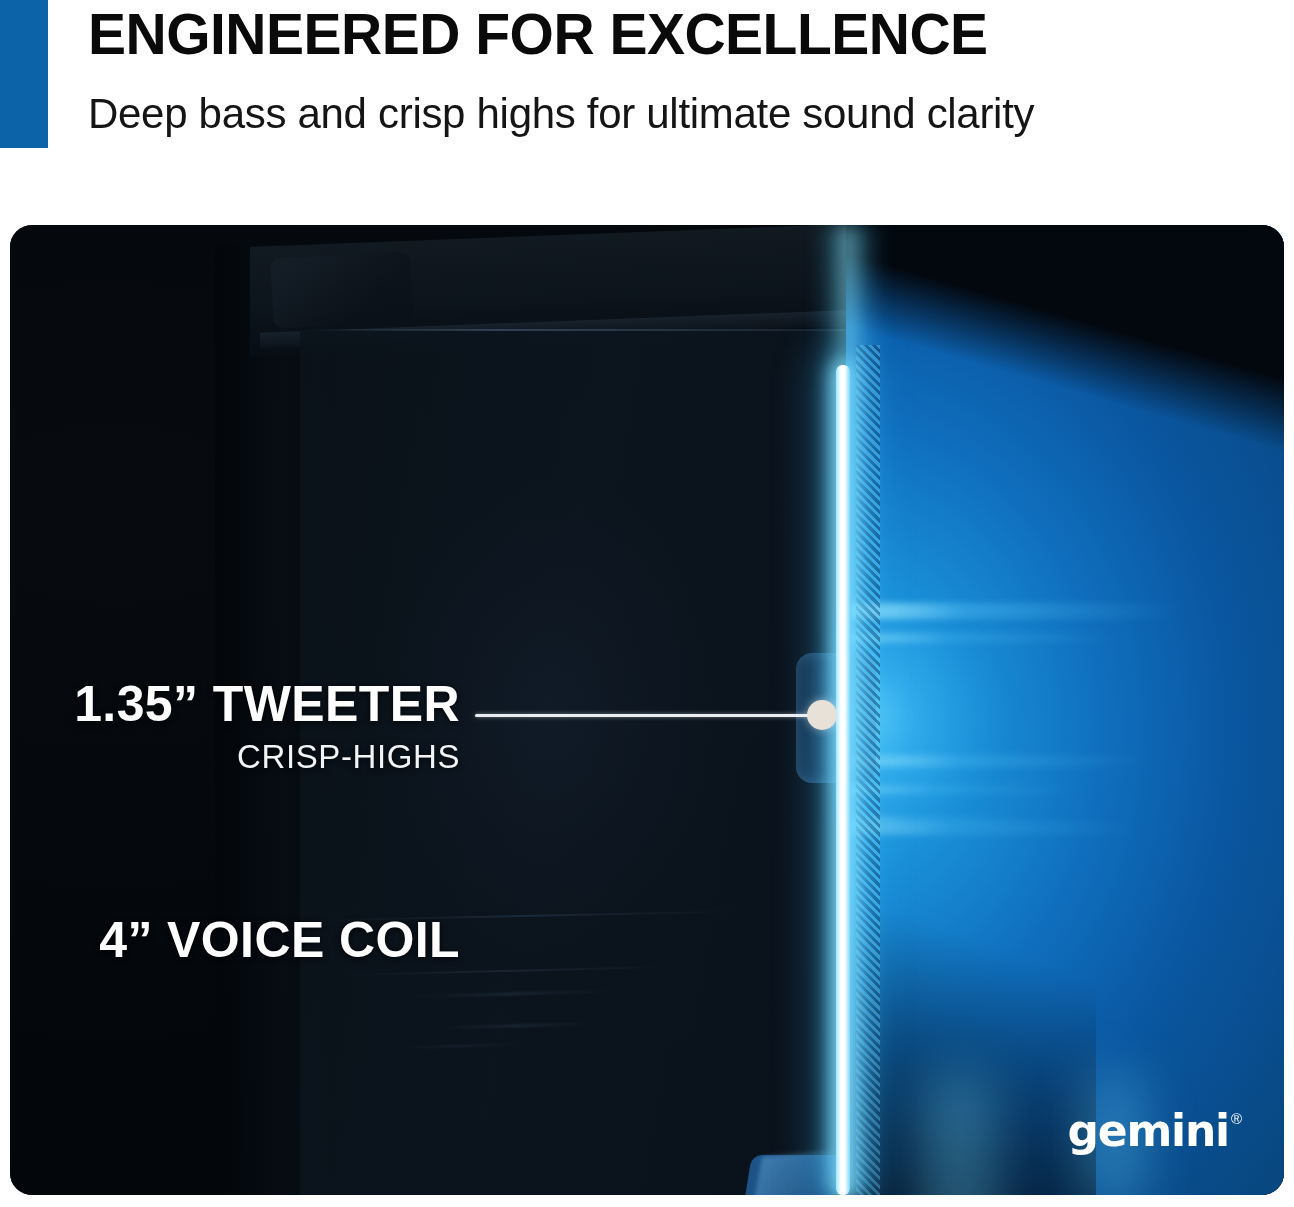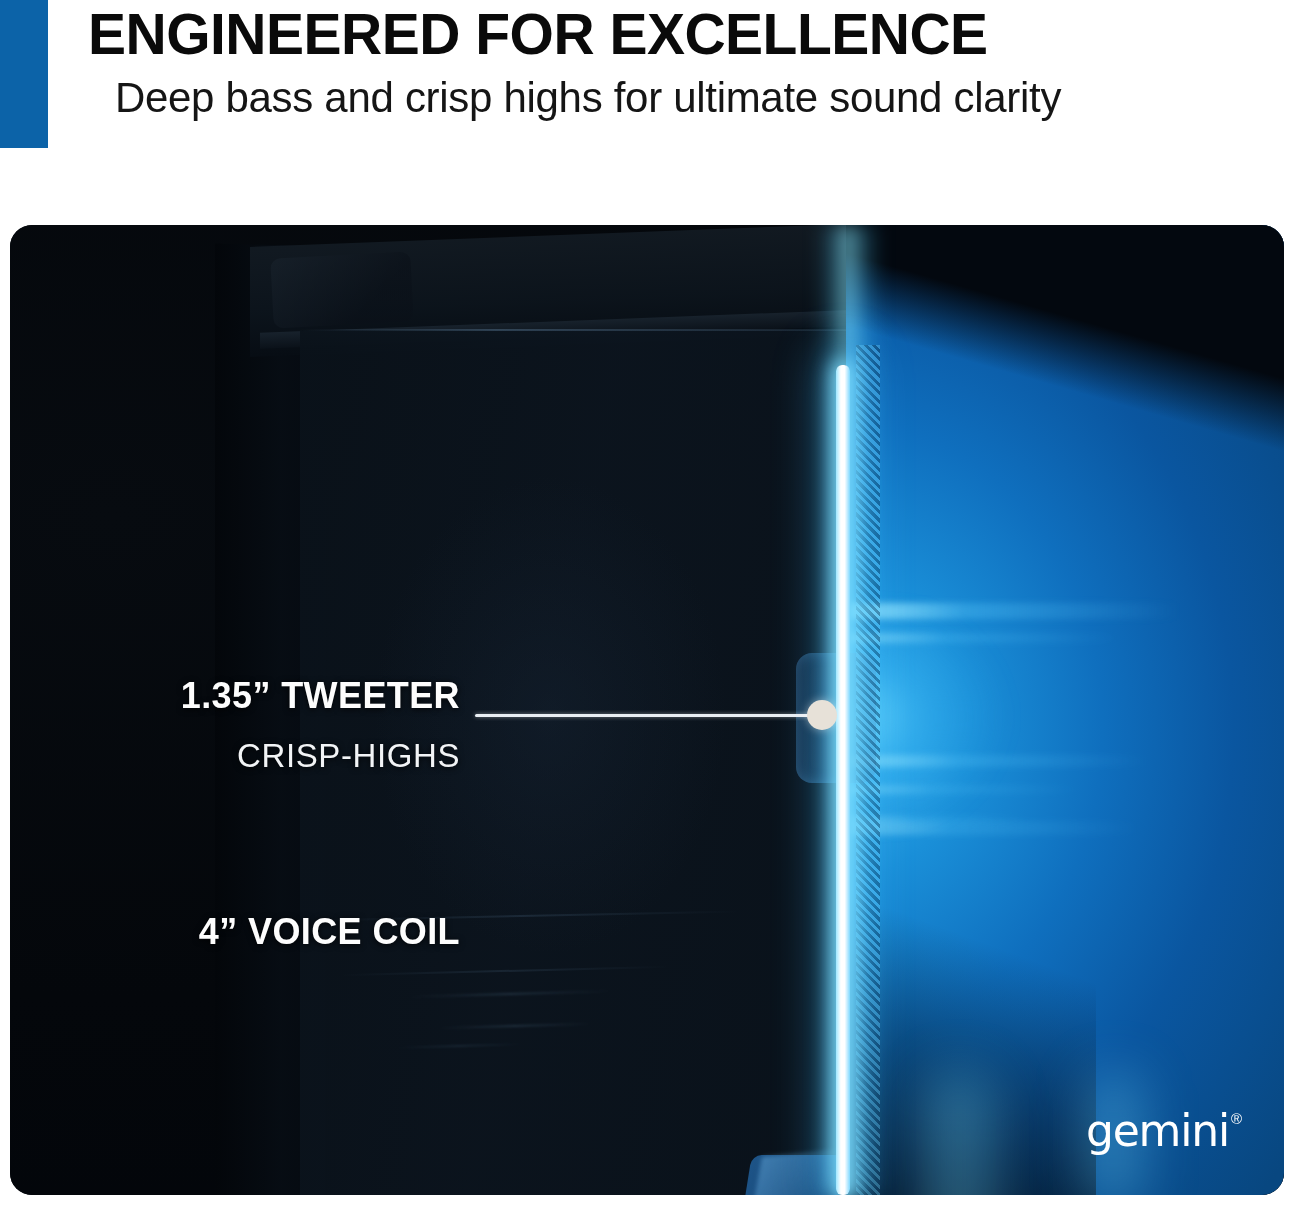--- a/index.html
+++ b/index.html
@@ -26,27 +26,26 @@
   .title {
     position:absolute; left:88px; top:4px;
     font-size:57px; font-weight:bold;
     letter-spacing:-0.5px;
     color:#0a0a0a;
     line-height:1.06;
     white-space:nowrap;
   }
 
   .subtitle {
-    position:absolute; left:88px; top:72px;
+    position:absolute; left:88px; top:88px;
     font-size:42px; font-weight:normal;
     color:#151515;
     line-height:52px;
     letter-spacing:-0.3px;
     width:1000px;
-    text-align:center;
   }
 
   
   .panel {
     position:absolute; left:10px; top:225px;
     width:1274px; height:970px;
     border-radius:22px;
     overflow:hidden;
     background:#05090e;
   }
@@ -211,28 +210,28 @@
     height:2px;
     filter:blur(1px);
   }
   .s1 { left:400px; top:768px; width:200px; transform:rotate(-1.6deg); }
   .s2 { left:430px; top:800px; width:150px; transform:rotate(-1.6deg); }
   .s3 { left:384px; top:820px; width:130px; transform:rotate(-1.6deg); opacity:.7; }
 
   
   .callout { position:absolute; text-align:right; }
   .callout .c-title {
-    font-size:36px; font-weight:bold; color:#fdfdfd;
+    font-size:50px; font-weight:bold; color:#fdfdfd;
     letter-spacing:.4px; line-height:1.08;
     text-shadow:0 1px 6px rgba(0,0,0,.85);
     white-space:nowrap;
   }
   .callout .c-sub {
     font-size:33px; font-weight:normal; color:#f2f4f6;
-    letter-spacing:.6px; line-height:1.2; margin-top:20px;
+    letter-spacing:.6px; line-height:1.2; margin-top:6px;
     text-shadow:0 1px 6px rgba(0,0,0,.85);
     white-space:nowrap;
   }
 
   .callout-tweeter   { left:0px;  top:452px; width:450px; }
   .callout-voicecoil { left:0px;  top:688px; width:450px; }
 
   .lead-line {
     position:absolute; height:3px;
     background:#e9eef3;
@@ -248,21 +247,21 @@
     box-shadow:0 0 10px rgba(255,255,255,.45);
   }
   .dot-tweeter { left:797px; top:475px; }
 
   
   .logo {
     position:absolute; right:42px; bottom:42px;
     display:flex; align-items:flex-start;
   }
   .logo-word {
-    font-size:44px; font-weight:normal; color:#ffffff;
+    font-size:44px; font-weight:bold; color:#ffffff;
     letter-spacing:-1.2px; line-height:1;
     font-family:"DejaVu Sans", sans-serif;
   }
   .logo-reg {
     font-size:15px; color:#ffffff; line-height:1;
     margin-left:2px; margin-top:2px;
   }
 </style>
 </head>
 <body>

